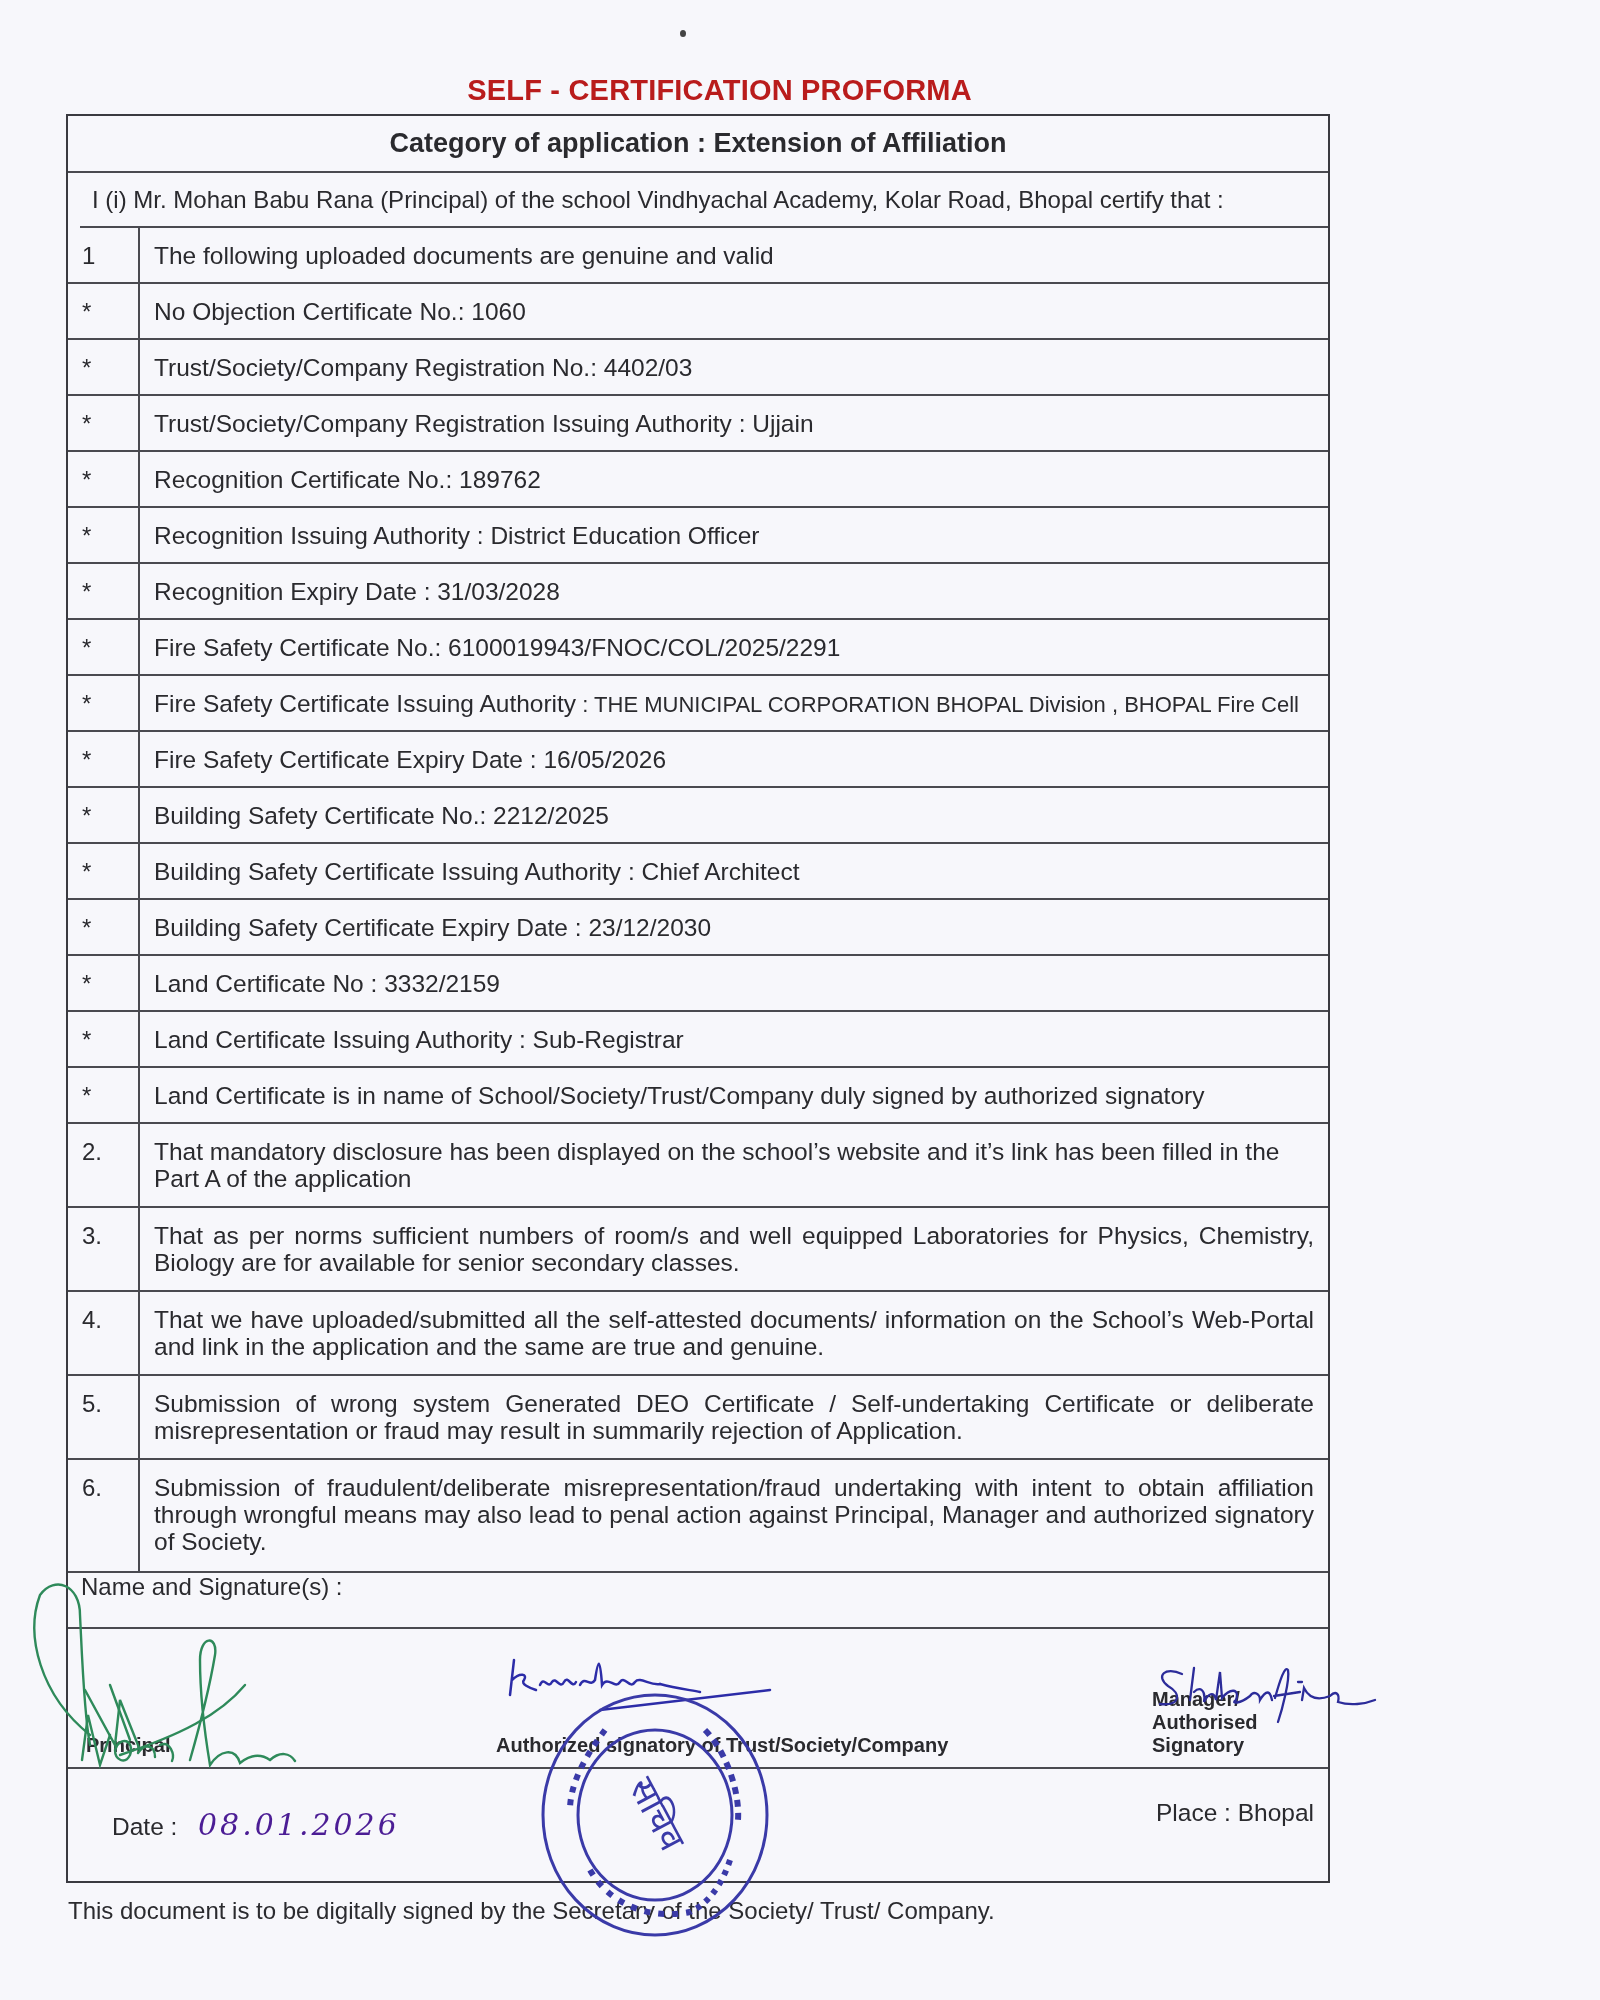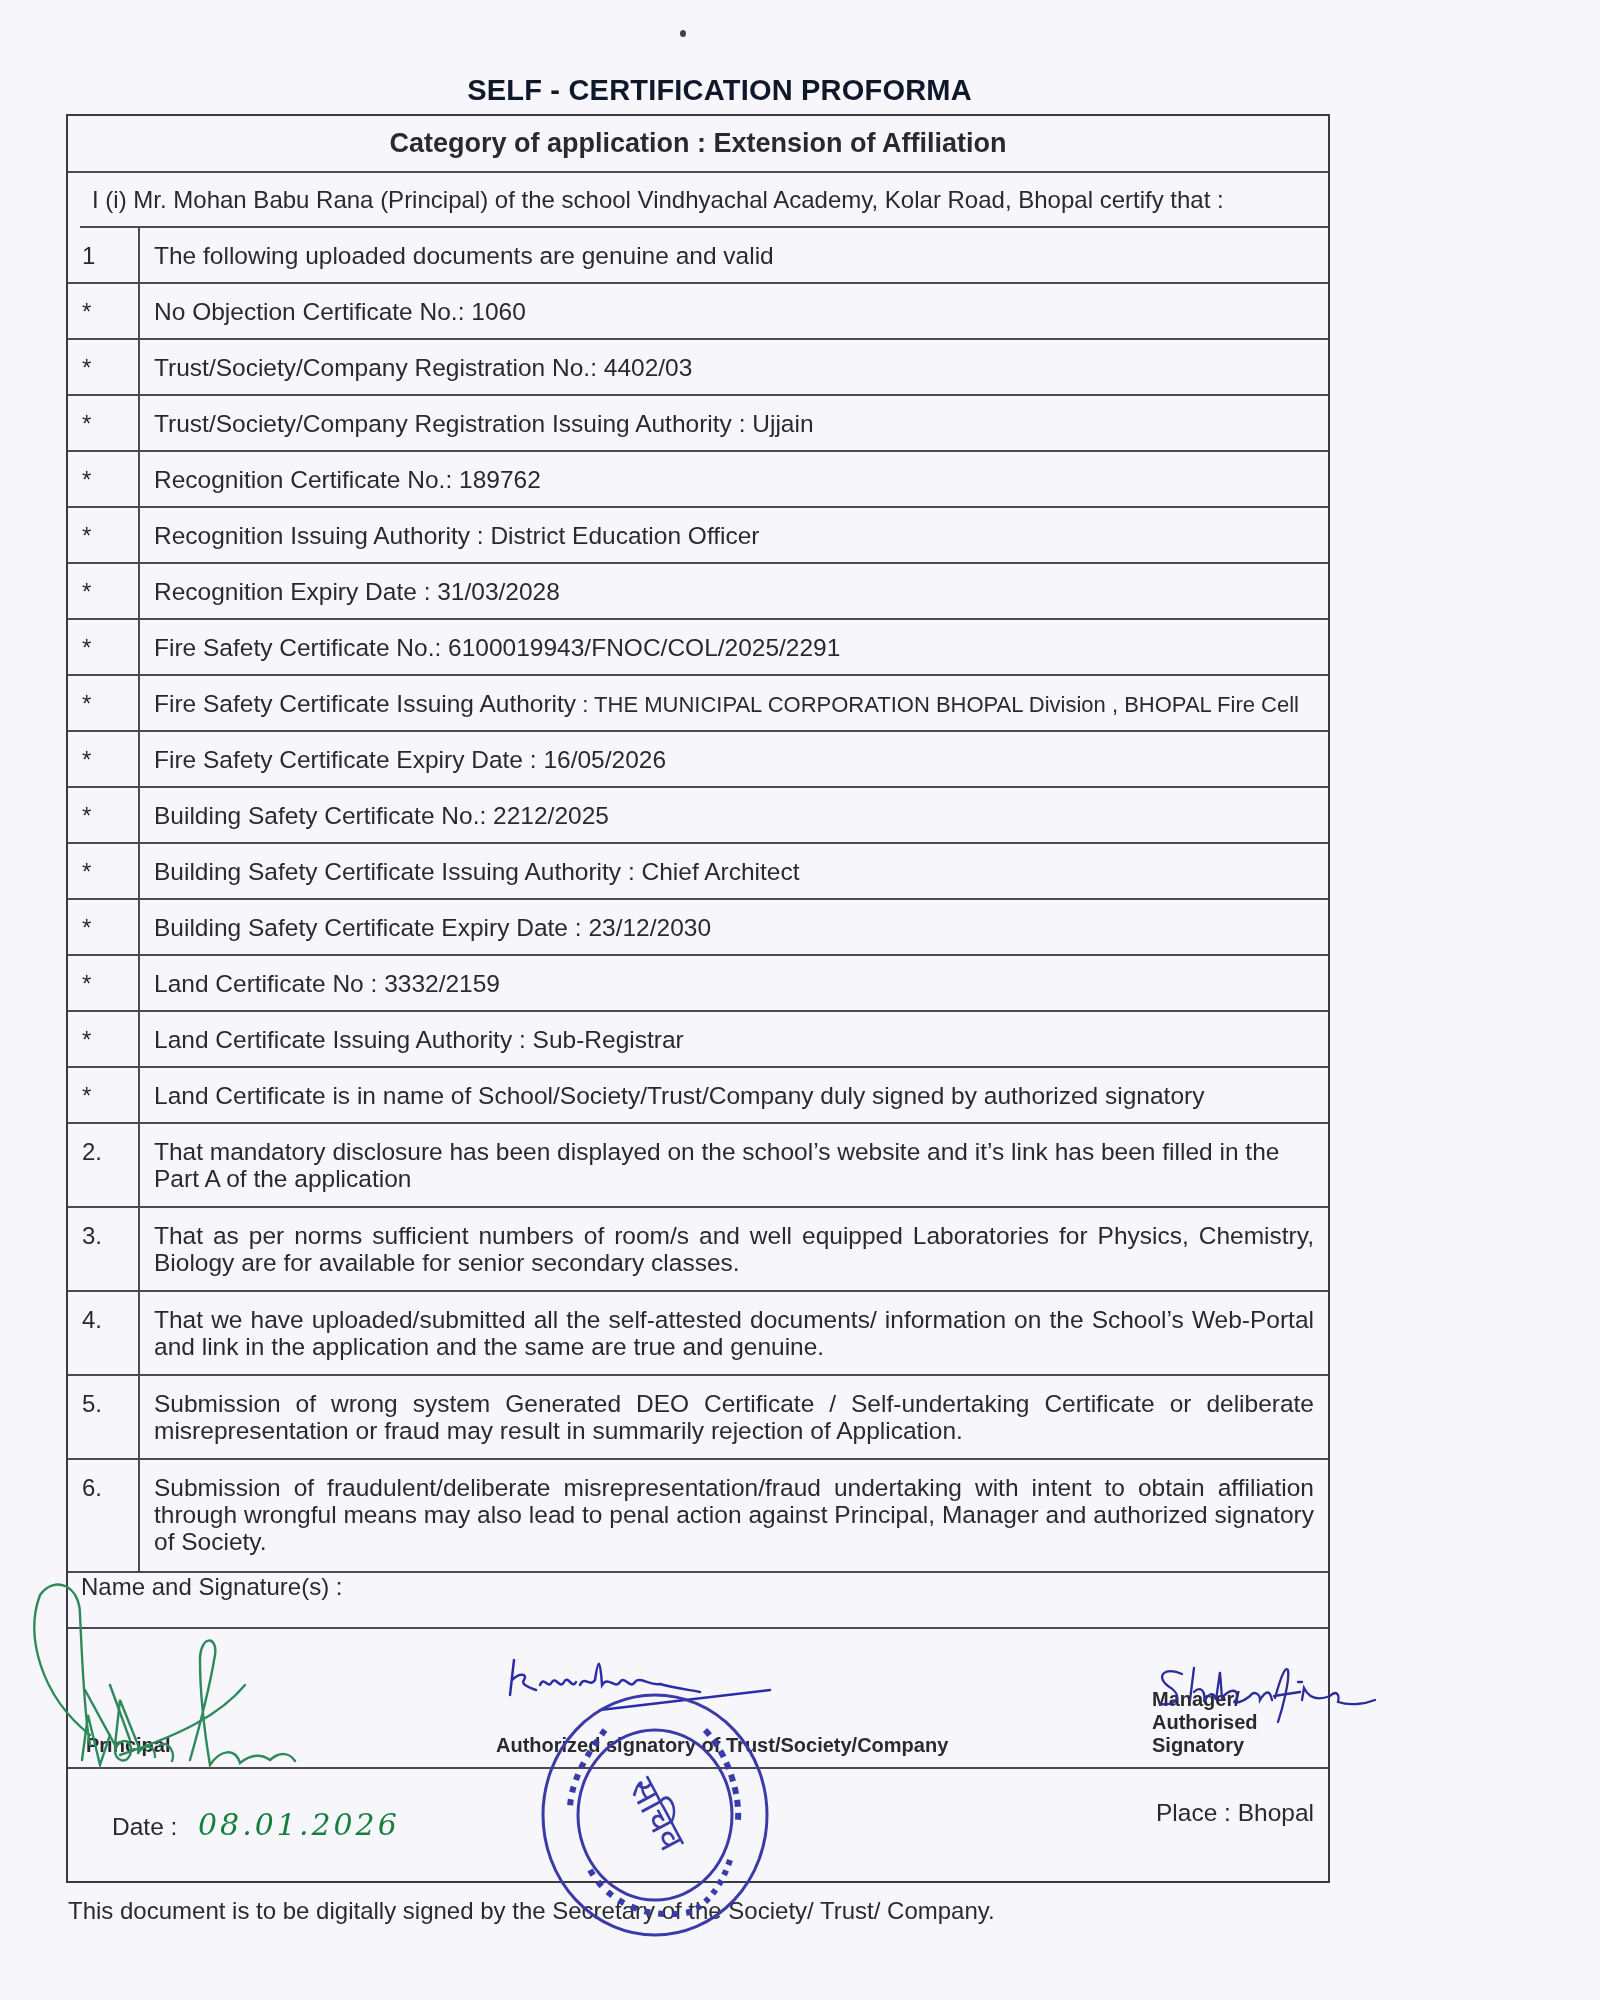--- a/index.html
+++ b/index.html
@@ -8,21 +8,21 @@
     background: #f7f7fb;
     position: relative;
     overflow: hidden;
     font-family: "Liberation Sans", sans-serif;
     color: #2a2a2e;
   }
   .dot { position: absolute; left: 680px; top: 30px; width: 6px; height: 7px; border-radius: 50%; background: #444; }
   .main-title {
     position: absolute; left: 0; width: 1439px; top: 74px;
     text-align: center; font-weight: bold; font-size: 29px; letter-spacing: 0.2px;
-    color: #0f172a;
+    color: #b91c1c;
   }
   .sheet {
     position: absolute; left: 66px; top: 114px; width: 1264px;
     border: 2px solid #3a3a40; box-sizing: border-box;
   }
   .row { display: flex; border-bottom: 2px solid #4a4a50; box-sizing: border-box; }
   .row:last-child { border-bottom: none; }
   .cat {
     height: 57px; align-items: center; justify-content: center;
     font-weight: bold; font-size: 27px;
@@ -44,21 +44,21 @@
   .r6 { height: 113px; }
   .r6 .num, .r6 .txt { padding-top: 14px; }
   .fire-auth-value { font-size: 22px; }
   .names-row { height: 56px; align-items: flex-start; padding-left: 13px; font-size: 24px; }
   .sig-row { height: 140px; position: relative; }
   .sig-label { position: absolute; bottom: 10px; font-weight: bold; font-size: 20px; }
   .date-row { height: 112px; position: relative; }
   .date-label { position: absolute; left: 44px; top: 44px; font-size: 24.5px; }
   .date-value {
     position: absolute; left: 130px; top: 38px; font-size: 30px;
-    font-family: "DejaVu Serif", serif; font-style: italic; color: #15803d; letter-spacing: 3px;
+    font-family: "DejaVu Serif", serif; font-style: italic; color: #4c1d95; letter-spacing: 3px;
   }
   .place { position: absolute; right: 14px; top: 30px; font-size: 24.5px; }
   .footer-note { position: absolute; left: 68px; top: 1897px; font-size: 24px; color: #2b2b2f; }
   .overlay { position: absolute; pointer-events: none; }
 </style>
 </head>
 <body>
 
 <div class="dot"></div>
 

